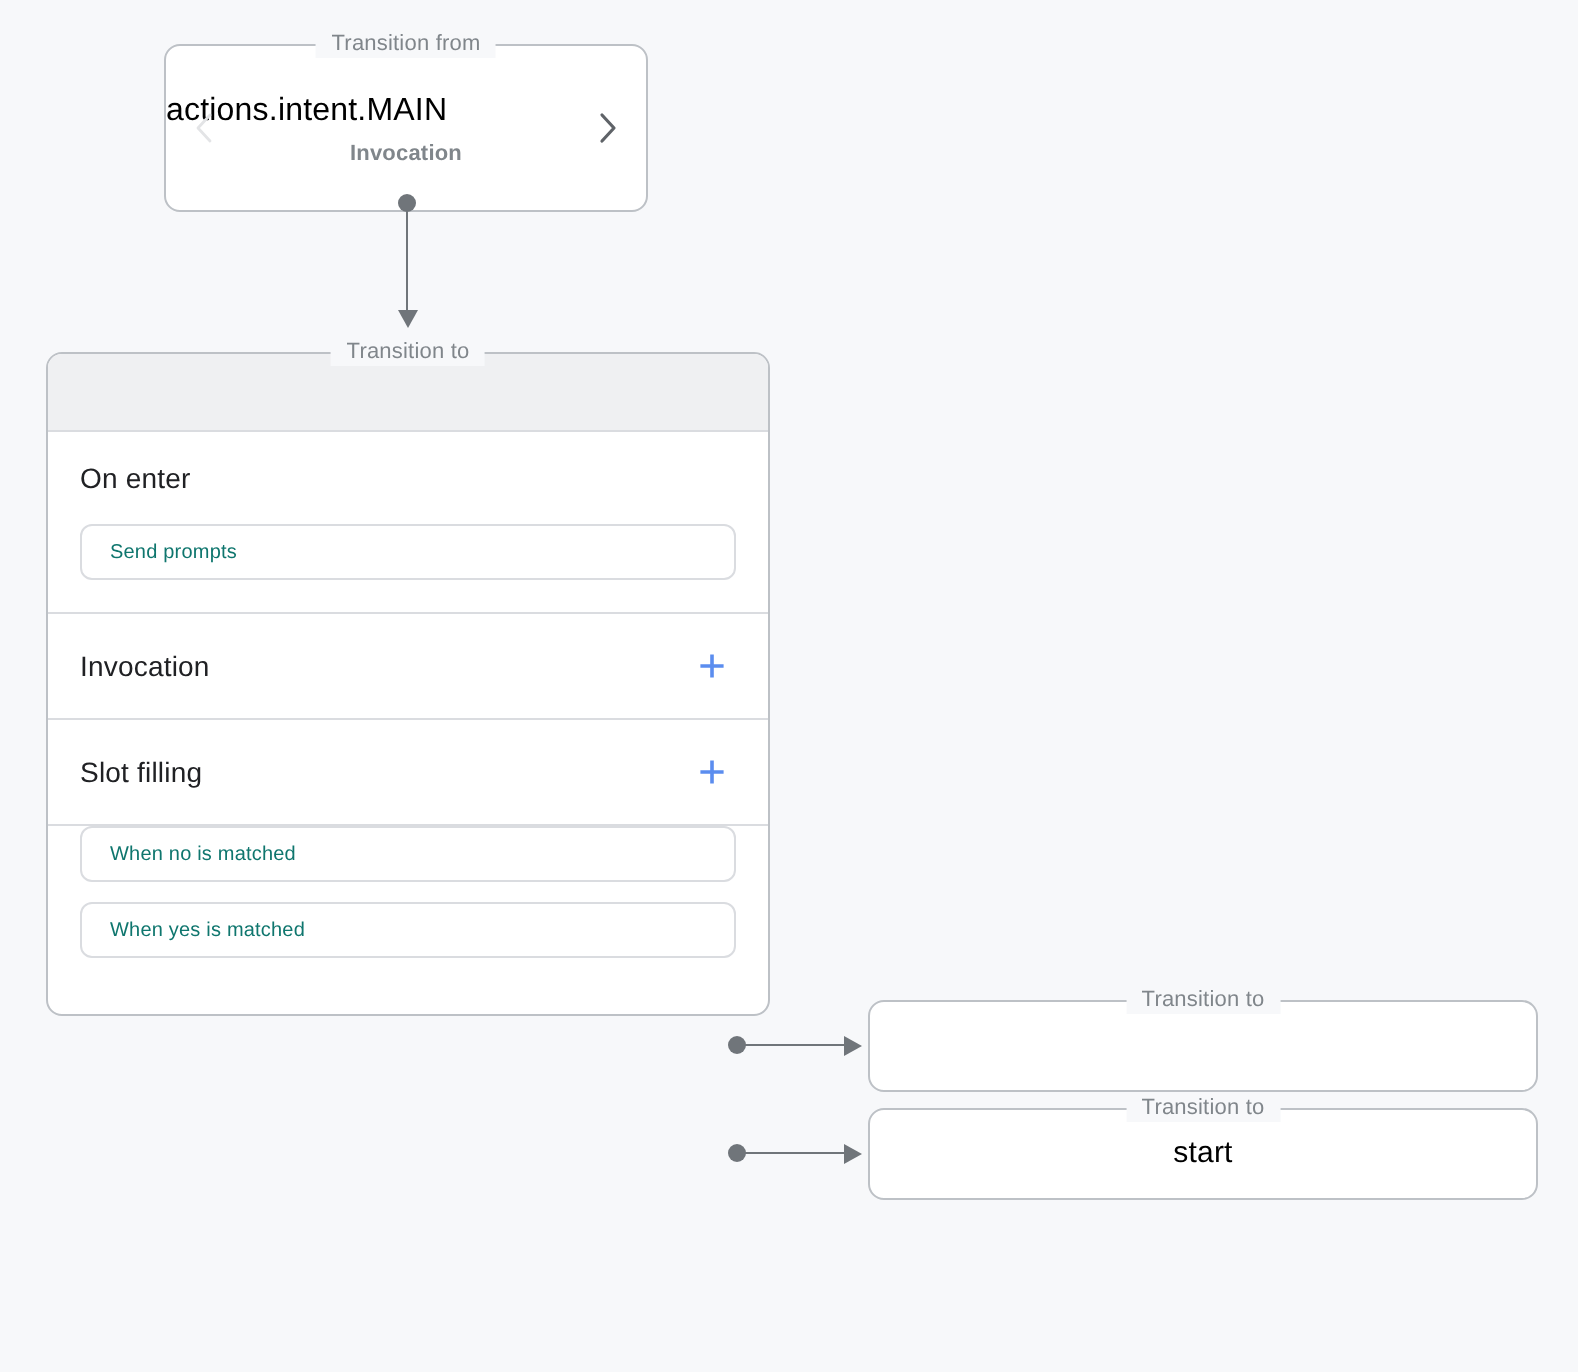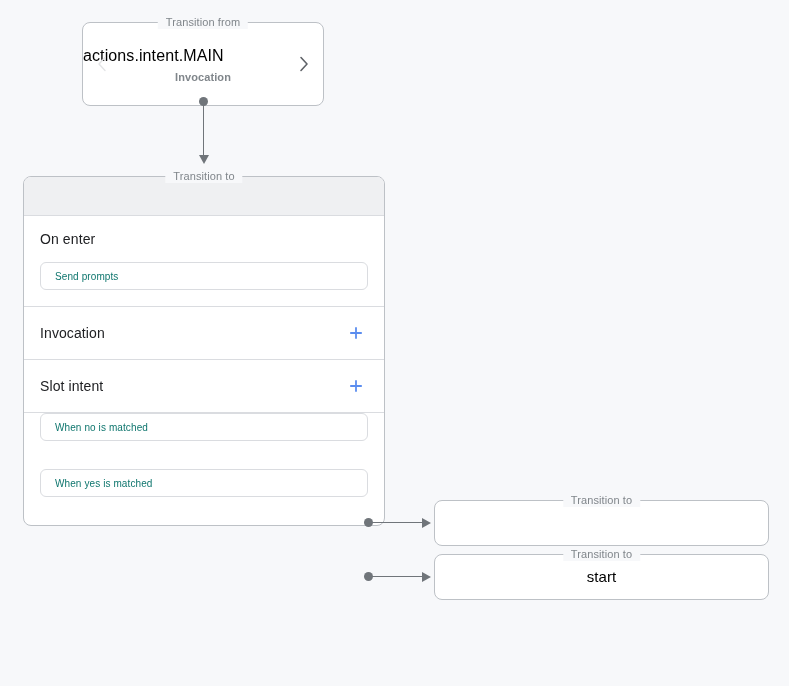--- a/index.html
+++ b/index.html
@@ -186,21 +186,21 @@
     height: 28px;
     display: flex;
     align-items: center;
     padding: 0 14px;
     font-size: 10px;
     color: #0f766e;
     letter-spacing: .1px;
   }
   #on-enter-section { padding-bottom: 16px; }
   #on-enter-section .section-head { height: 46px; }
-  #custom-intent-section .chip { margin-bottom: 28px; }
+  #custom-intent-section .chip { margin-bottom: 10px; }
   #custom-intent-section .chip:last-child { margin-bottom: 28px; }
   #custom-intent-section .section-head { height: 48px; }
 
   
   #end-conversation-node {
     left: 434px;
     top: 500px;
     width: 335px;
     height: 46px;
     display: flex;
@@ -276,21 +276,21 @@
             <svg width="16" height="16" viewBox="0 0 16 16" aria-hidden="true">
               <path d="M8 2.2 V13.8 M2.2 8 H13.8" stroke="#5b8def" stroke-width="1.8" stroke-linecap="butt"></path>
             </svg>
           </span>
         </span>
       </div>
     </div>
 
     <div class="section" id="slot-filling-section">
       <div class="section-head">
-        <span class="section-title">Slot intent</span>
+        <span class="section-title">Slot filling</span>
         <span class="plus-btn">
           <span>
             <svg width="16" height="16" viewBox="0 0 16 16" aria-hidden="true">
               <path d="M8 2.2 V13.8 M2.2 8 H13.8" stroke="#5b8def" stroke-width="1.8"></path>
             </svg>
           </span>
         </span>
       </div>
     </div>
 

